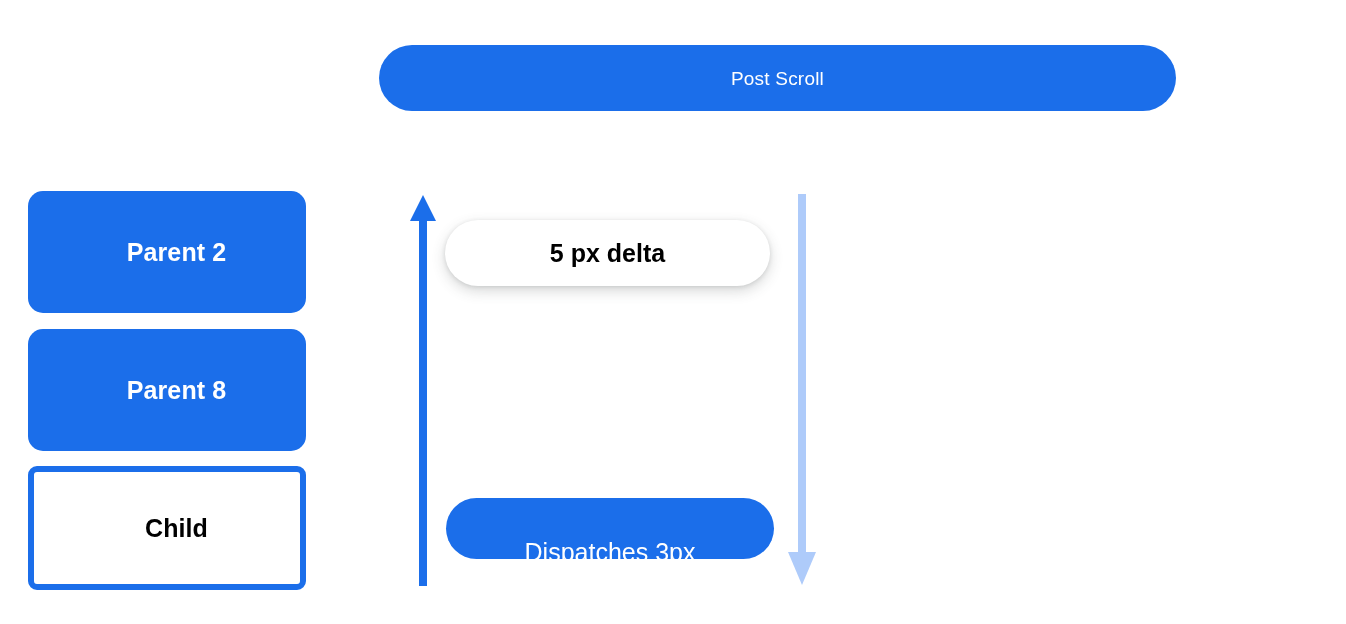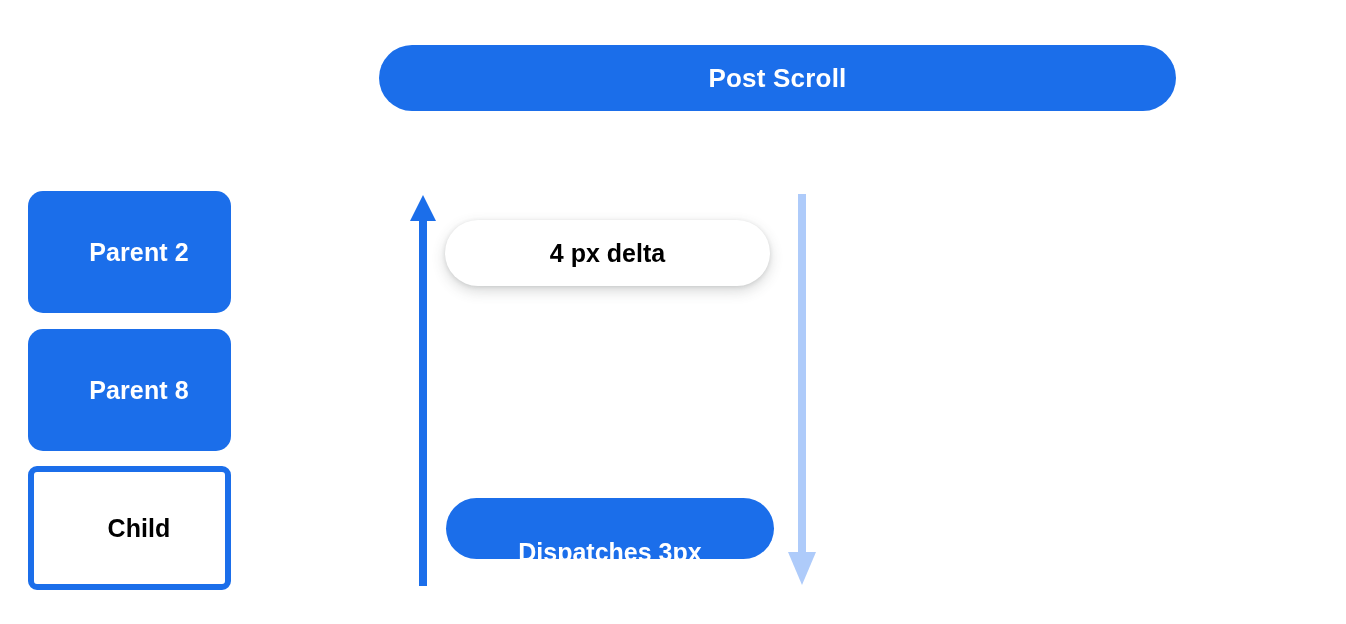--- a/index.html
+++ b/index.html
@@ -27,31 +27,31 @@
     width: 797px;
     height: 66px;
     border-radius: 33px;
     background: var(--brand, #1b6eea);
     display: flex;
     align-items: center;
     justify-content: center;
   }
   .header-pill .label {
     color: #ffffff;
-    font-size: 26px;
-    font-weight: bold;
+    font-size: 19px;
+    font-weight: normal;
     letter-spacing: 0.2px;
     line-height: 1;
   }
 
   
   .box {
     position: absolute;
     left: 28px;
-    width: 203px;
+    width: 278px;
     border-radius: 15px;
     display: flex;
     align-items: center;
     justify-content: center;
     box-sizing: border-box;
     padding-left: 19px;
   }
   .box .label {
     font-size: 25px;
     font-weight: bold;
@@ -117,21 +117,21 @@
     height: 61px;
     border-radius: 31px;
     background: var(--brand, #1b6eea);
     display: flex;
     align-items: center;
     justify-content: center;
   }
   .dispatch-pill .label {
     color: #ffffff;
     font-size: 25px;
-    font-weight: bold;
+    font-weight: normal;
     line-height: 1;
     margin-top: 48px;
   }
 </style>
 </head>
 <body>
 
 <div id="canvas" style="background: rgb(255, 255, 255);">
 
   <div class="header-pill">
@@ -154,20 +154,20 @@
     <line x1="20" y1="392" x2="20" y2="18" stroke="#1b6eea" stroke-width="8" stroke-linecap="butt"></line>
     <polygon points="20,1 33,27 7,27" fill="#1b6eea"></polygon>
   </svg>
 
   <svg class="arrow" id="arrow-down" viewBox="0 0 40 392" aria-hidden="true">
     <line x1="20" y1="0" x2="20" y2="358" stroke="#aecbfa" stroke-width="8" stroke-linecap="butt"></line>
     <polygon points="20,391 34,358 6,358" fill="#aecbfa"></polygon>
   </svg>
 
   <div class="delta-pill">
-    <span class="label">4 px delta</span>
+    <span class="label">5 px delta</span>
   </div>
 
   <div class="dispatch-pill">
     <span class="label">Dispatches 3px</span>
   </div>
 
 </div>
 
 </body></html>

